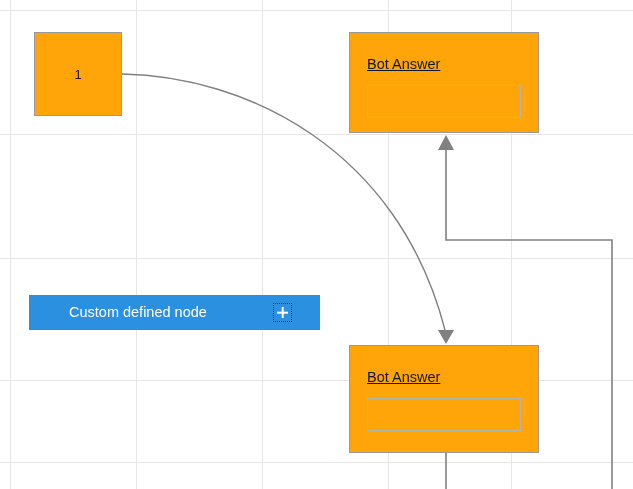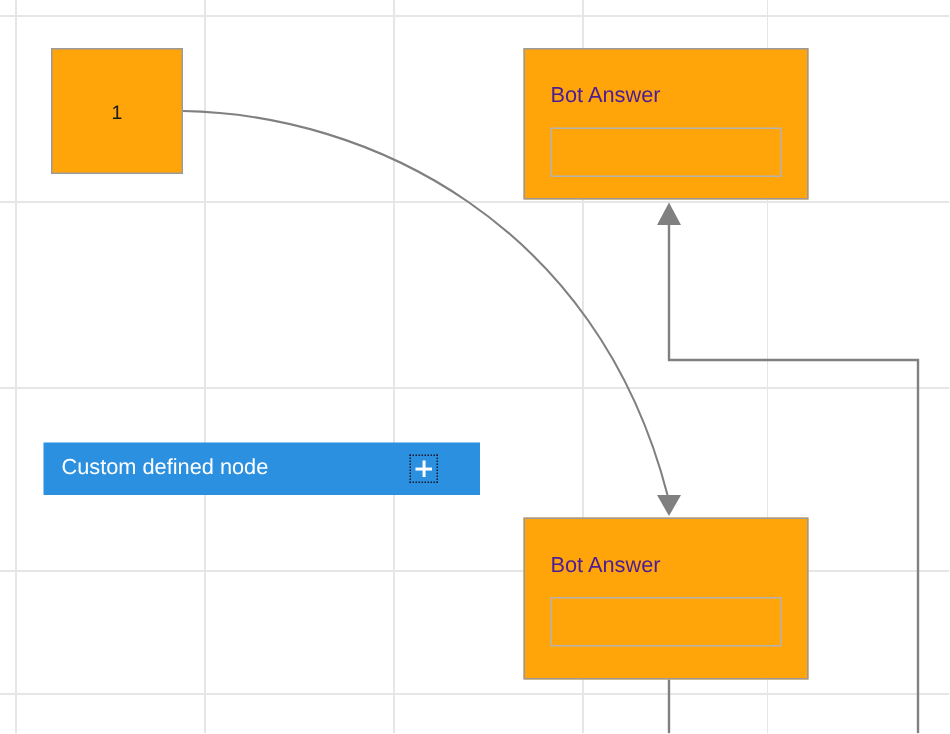--- a/index.html
+++ b/index.html
@@ -63,23 +63,24 @@
     left: 349px;
     top: 345px;
     width: 190px;
     height: 108px;
   }
   .node-title {
     position: absolute;
     left: 17px;
     top: 24px;
     font-size: 14.5px;
-    color: #4c1d95;
+    color: #0f172a;
     line-height: 1;
     white-space: nowrap;
+    text-decoration: underline;
   }
   .node-slot {
     position: absolute;
     left: 17px;
     right: 17px;
     top: 52px;
     height: 33px;
     box-sizing: border-box;
     border: 1px solid #b3b3b3;
     background: transparent;
@@ -88,21 +89,21 @@
   .palette-bar {
     position: absolute;
     left: 29px;
     top: 295px;
     width: 291px;
     height: 35px;
     background: #2b90e0;
     display: flex;
     align-items: center;
     box-sizing: border-box;
-    padding: 0 0 0 12px;
+    padding: 0 0 0 40px;
   }
   .palette-bar .palette-label {
     color: #ffffff;
     font-size: 14.5px;
     line-height: 1;
     flex: 1 1 auto;
     white-space: nowrap;
   }
   .add-btn {
     width: 19px;

